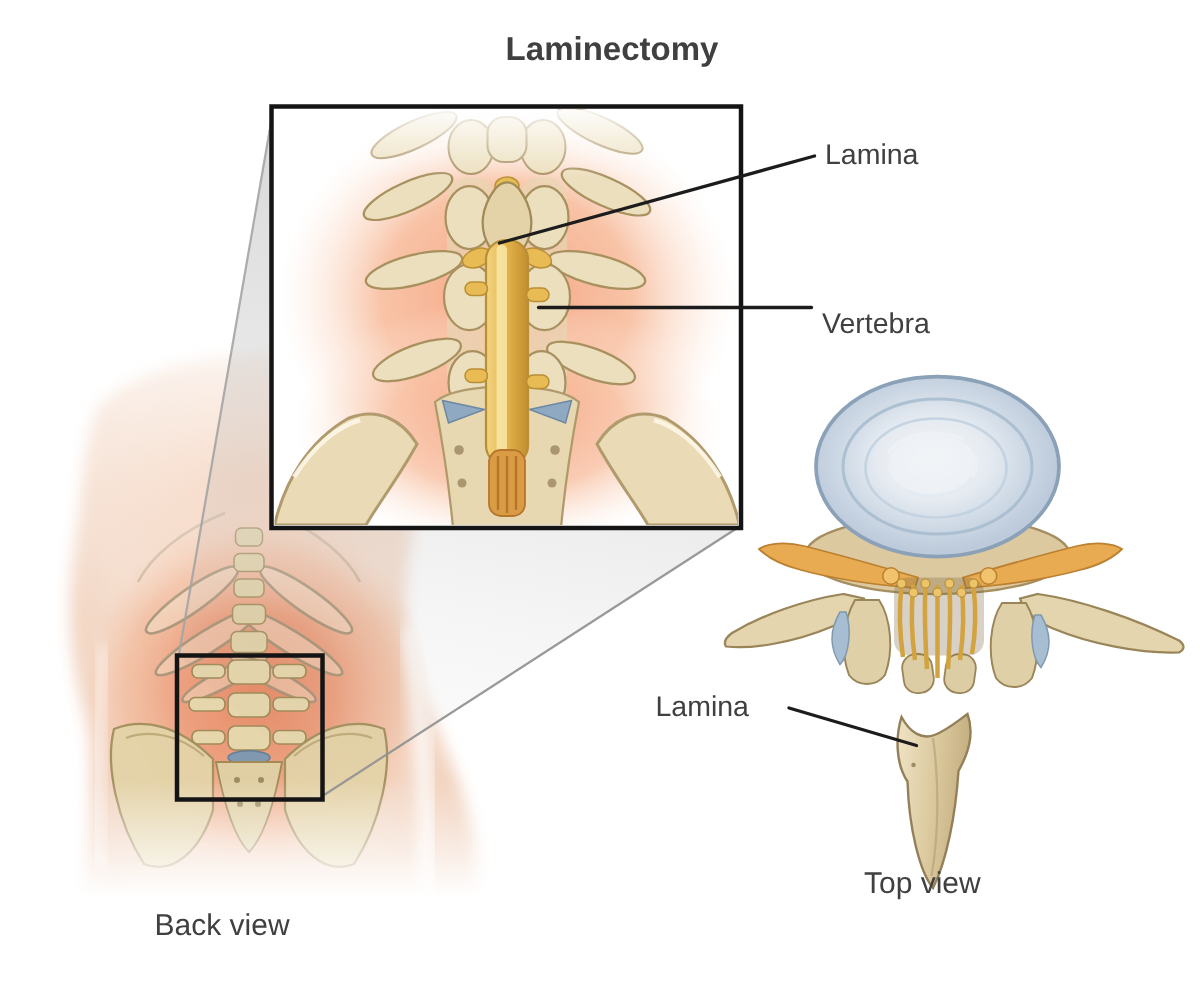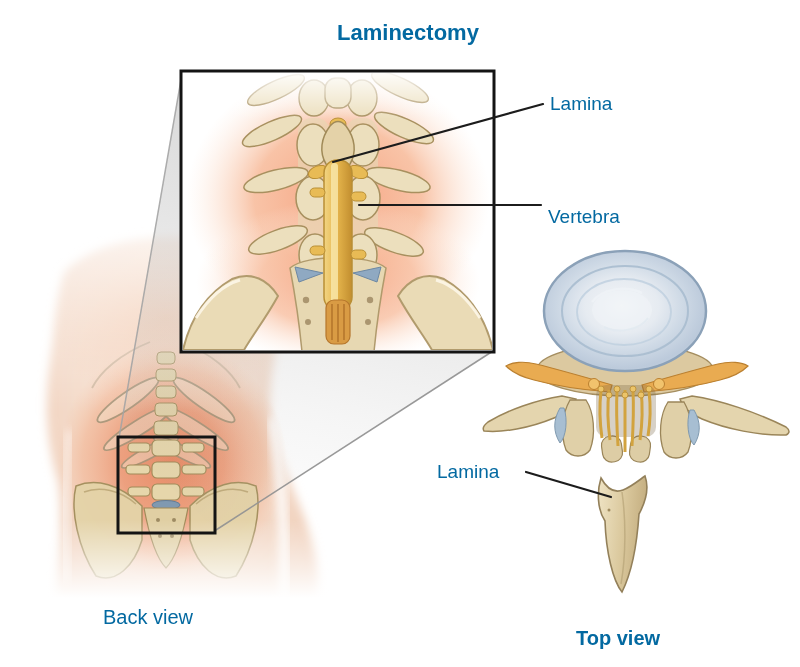--- a/index.html
+++ b/index.html
@@ -1,28 +1,28 @@
 <!DOCTYPE html>
 <html><head>
 <meta charset="utf-8">
 <style>
   html,body{margin:0;padding:0;background:#ffffff;}
   .canvas{
     position:relative;width:800px;height:667px;background:#ffffff;overflow:hidden;
     font-family:"Liberation Sans", sans-serif;color:#1b1b1b;
   }
   .art{position:absolute;left:0;top:0;}
-  .lbl{position:absolute;white-space:nowrap;color:#0369a1;}
+  .lbl{position:absolute;white-space:nowrap;color:#404040;}
   .title{left:233px;top:20px;width:350px;text-align:center;font-size:22px;font-weight:bold;}
   .lamina{left:550px;top:93px;font-size:19px;}
   .vertebra{left:548px;top:206px;font-size:19px;}
   .lamremoved{left:437px;top:459px;font-size:19px;line-height:25px;white-space:normal;width:110px;}
   .caption{font-size:20px;}
   .cap-back{left:103px;top:606px;}
-  .cap-top{left:576px;top:627px;font-weight:bold;}
+  .cap-top{left:576px;top:578px;}
 </style>
 </head>
 <body>
 
 <div class="canvas">
 
   <svg class="art" width="800" height="667" viewBox="0 0 800 667">
     <defs>
       <filter id="b4" x="-30%" y="-30%" width="160%" height="160%">
           <feGaussianBlur stdDeviation="4"></feGaussianBlur>

